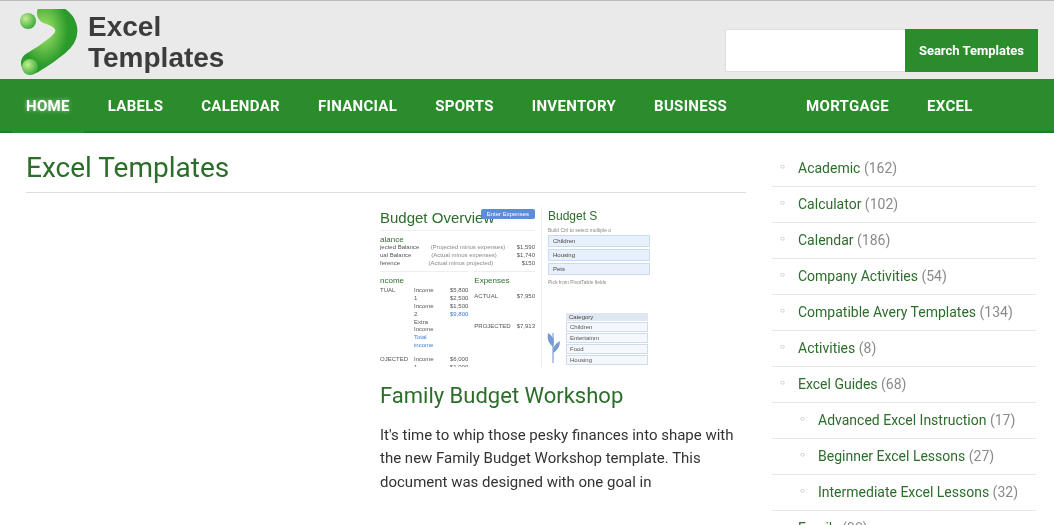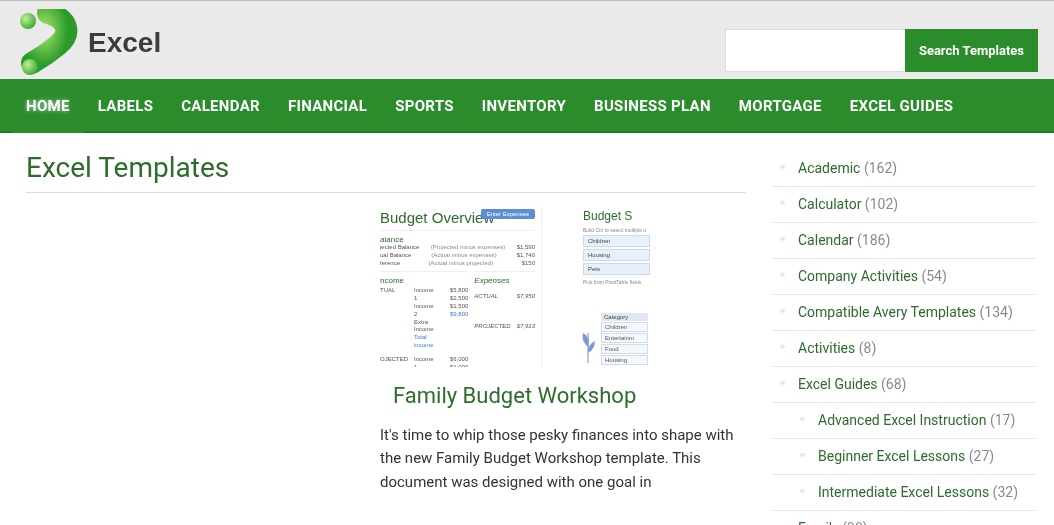--- a/index.html
+++ b/index.html
@@ -58,21 +58,21 @@
       font-family: inherit;
     }
     .nav {
       background: #2b8c2b;
       padding: 0 12px;
       box-shadow: inset 0 -2px 0 rgba(0,0,0,0.12);
     }
     .nav-list {
       list-style: none;
       display: flex;
-      gap: 0;
+      gap: 10px;
       align-items: center;
       height: 54px;
     }
     .nav-item {
       color: #fff;
       font-weight: 700;
       font-size: 15px;
       padding: 0 14px;
       letter-spacing: 0.3px;
       cursor: pointer;
@@ -119,37 +119,37 @@
       display: block;
       overflow: hidden;
       background:#fff;
     }
     .thumb-inner {
       display:flex;
       width:100%; height:100%;
       font-family: Arial, sans-serif;
     }
     .thumb-left { flex:0 0 60%; border-right:1px solid #eee; padding:2px 6px 2px 0; overflow:hidden;}
-    .thumb-right { flex:1; padding:2px 0 2px 6px; overflow:hidden; position:relative;margin-left:35px;}
+    .thumb-right { flex:1; padding:2px 0 2px 6px; overflow:hidden; position:relative;}
     .t-title { color:#2c6d2c; font-size:15px; font-weight:400; margin-bottom:4px; white-space:nowrap; }
     .t-title2 { color:#2c6d2c; font-size:12px; font-weight:400; margin-bottom:4px; white-space:nowrap; }
     .t-pill { position:absolute; top:2px; right:6px; background:#5b8dd8; color:#fff; font-size:6px; padding:2px 6px; border-radius:2px;}
     .t-row { display:flex; justify-content:space-between; font-size:6px; color:#555; line-height:1.3;}
     .t-section { color:#2c6d2c; font-size:8px; margin-top:4px; padding-top:4px; border-top:1px solid #eee;}
     .t-grid { display:flex; gap:6px; font-size:6px; color:#555; line-height:1.3; margin-top:2px;}
     .t-col { flex:1;}
     .t-col.right { text-align:right;}
     .t-blue { color:#3c7bd0;}
     .t-box { background:#e8f0fb; border:1px solid #c7dbf5; font-size:6px; padding:2px 4px; margin:2px 0; color:#444;}
     .t-tiny {font-size:5px; color:#888; line-height:1.2;}
     .post-title {
       color: #2c6d2c;
       font-size: 22px;
       font-weight: 400;
-      margin: 12px 0 16px 13px;
+      margin: 12px 0 16px 0;
     }
     .post-excerpt {
       color: #333;
       font-size: 15px;
       line-height: 1.55;
     }
     .sidebar {
       flex: 0 0 288px;
       padding: 0 18px 20px 6px;
     }
@@ -191,20 +191,21 @@
           <stop offset="0%" stop-color="#c2f08f"></stop>
             <stop offset="100%" stop-color="#3aa83a"></stop>
         </radialGradient>
       </defs>
       <path d="M32 4 C 52 10 56 24 42 36 C 30 46 16 54 16 54" fill="none" stroke="url(#g1)" stroke-width="22" stroke-linecap="round"></path>
       <circle cx="12" cy="12" r="8" fill="url(#g2)"></circle>
       <circle cx="14" cy="58" r="8" fill="url(#g2)"></circle>
     </svg>
     <div class="logo-text">
       <div>Excel</div>
+      <div>Templates</div>
     </div>
   </div>
   <div class="search-block">
     <input class="search-input" type="text" placeholder="" style="">
     <button class="search-btn">Search Templates</button>
   </div>
 </header>
 
 <nav class="nav">
   <ul class="nav-list" id="nav-list">
@@ -274,21 +275,21 @@
                       <div class="t-col" style="flex: 0 0 28px; font-size: 6px;">OJECTED</div>
                       <div class="t-col">
                         <div>Income 1</div>
                       </div>
                       <div class="t-col right">
                         <div>$6,000</div>
                         <div>$1,000</div>
                       </div>
                     </div>
                 </div>
-                <div style="flex:0 0 60px; margin-left:6px;font-style:italic;">
+                <div style="flex:0 0 60px; margin-left:6px;">
                   <div class="t-section">Expenses</div>
                   <div class="t-grid" style="margin-top:8px;">
                     <div class="t-col">ACTUAL</div>
                     <div class="t-col right">$7,950</div>
                   </div>
                   <div class="t-grid" style="margin-top:22px;">
                     <div class="t-col">PROJECTED</div>
                     <div class="t-col right">$7,913</div>
                   </div>
                 </div>

